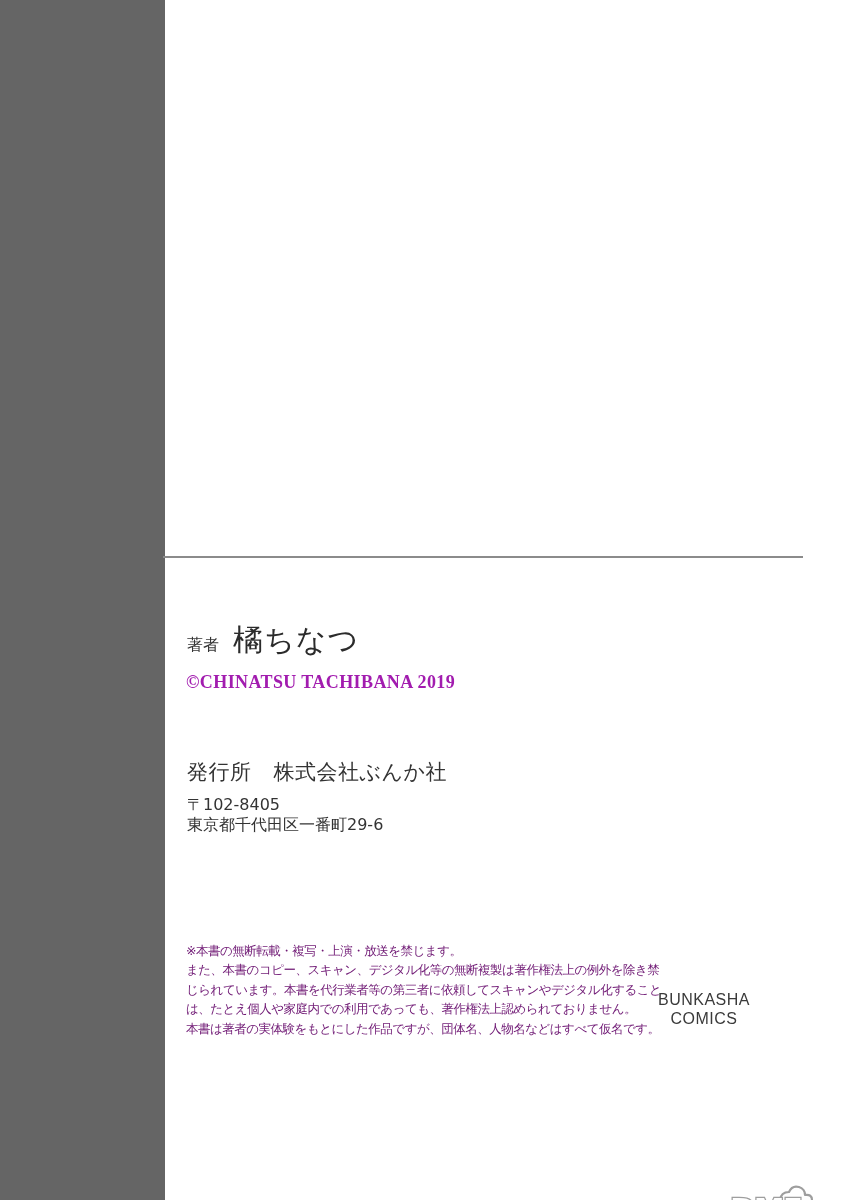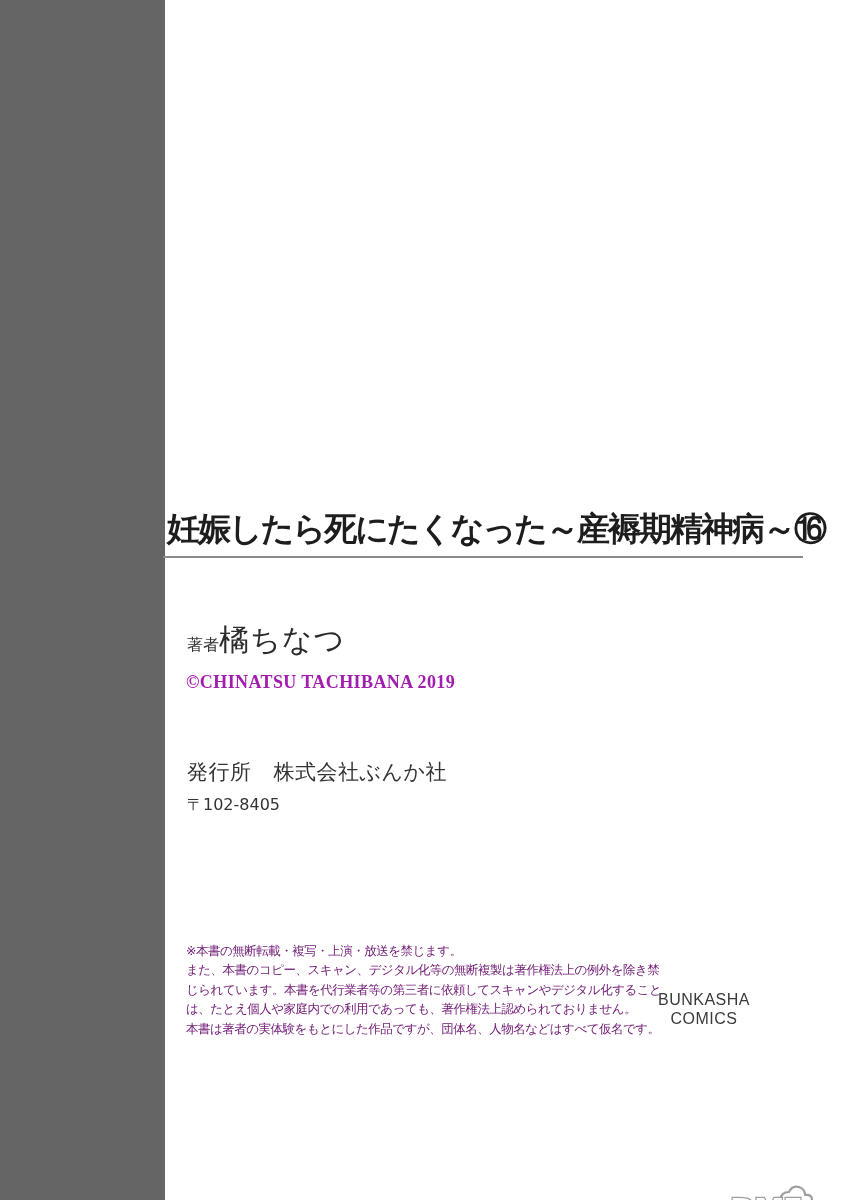--- a/index.html
+++ b/index.html
@@ -32,20 +32,21 @@
     position: absolute;
     left: 163px; top: 556px;
     width: 640px; height: 2px;
     background: #8b8b8b;
   }
   .author-row {
     position: absolute;
     left: 187px; top: 620px;
     display: flex;
     align-items: baseline;
+    gap: 14px;
     white-space: nowrap;
     justify-content: space-between;
   }
   .author-label { font-size: 16px; color: #353535; }
   .author-name  { font-size: 30px; color: #2b2b2b; letter-spacing: 1px; }
   .copyright-line {
     position: absolute;
     left: 186px; top: 672px;
     font-family: "Liberation Serif", serif;
     font-weight: bold;
@@ -89,36 +90,36 @@
     width: 112px; height: 50px;
   }
 </style>
 </head>
 <body>
 
 <div class="page">
 
   <div class="sidebar"></div>
 
-  <h1 class="title">妊娠したら死にたくなった～産褥期精神病～⑯</h1>
 
   <div class="rule"></div>
 
   <div class="author-row">
     <span class="author-label">著者</span>
     <span class="author-name">橘ちなつ</span>
   </div>
 
   <div class="copyright-line">©CHINATSU TACHIBANA 2019</div>
 
   <div class="publisher">
     <div class="publisher-name-line">
       <span>発行所</span><span class="publisher-gap"></span><span>株式会社ぶんか社</span>
     </div>
     <div class="publisher-sub">〒102-8405</div>
+    <div class="publisher-sub">東京都千代田区一番町29-6</div>
   </div>
 
   <div class="notice">
     <div>※本書の無断転載・複写・上演・放送を禁じます。</div>
     <div>また、本書のコピー、スキャン、デジタル化等の無断複製は著作権法上の例外を除き禁</div>
     <div>じられています。本書を代行業者等の第三者に依頼してスキャンやデジタル化すること</div>
     <div>は、たとえ個人や家庭内での利用であっても、著作権法上認められておりません。</div>
     <div>本書は著者の実体験をもとにした作品ですが、団体名、人物名などはすべて仮名です。</div>
   </div>
 

